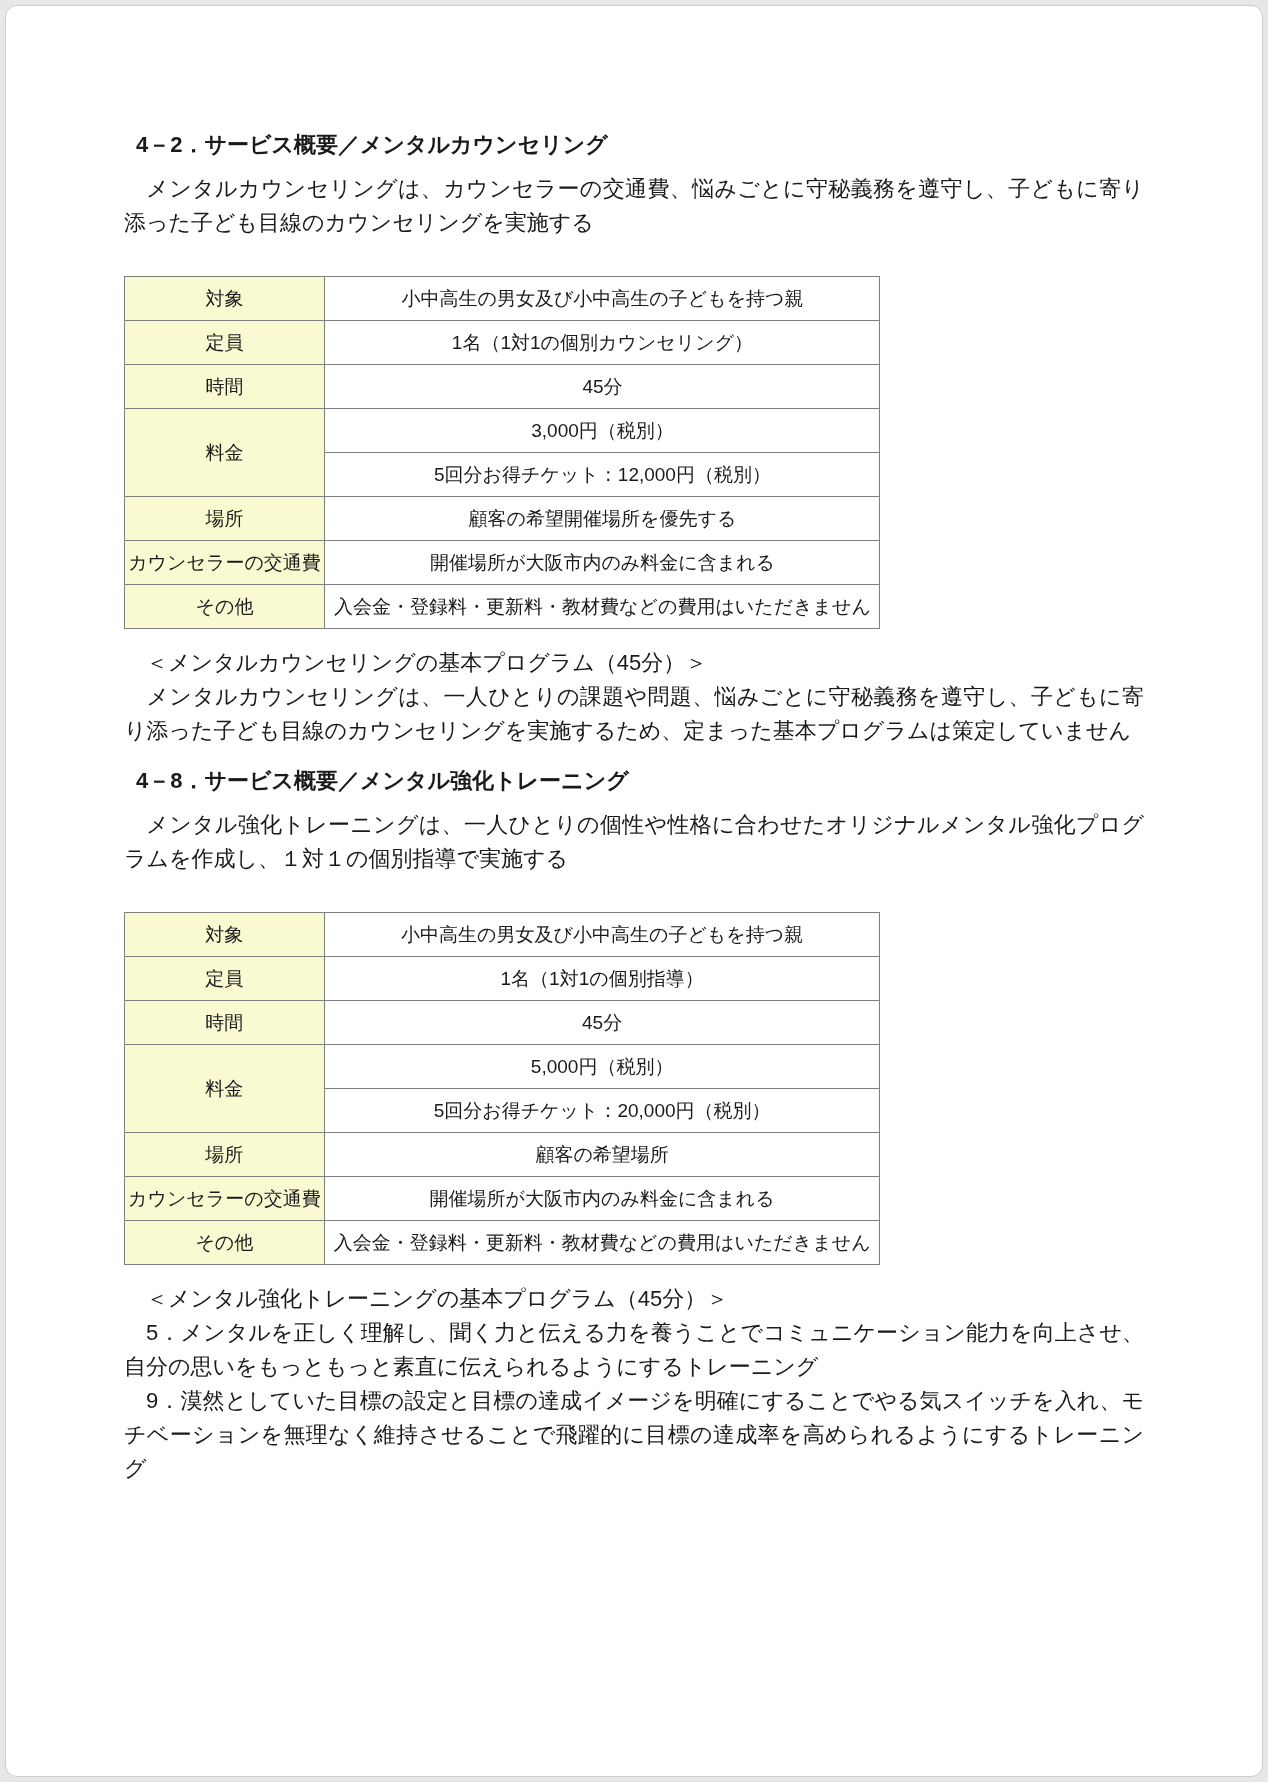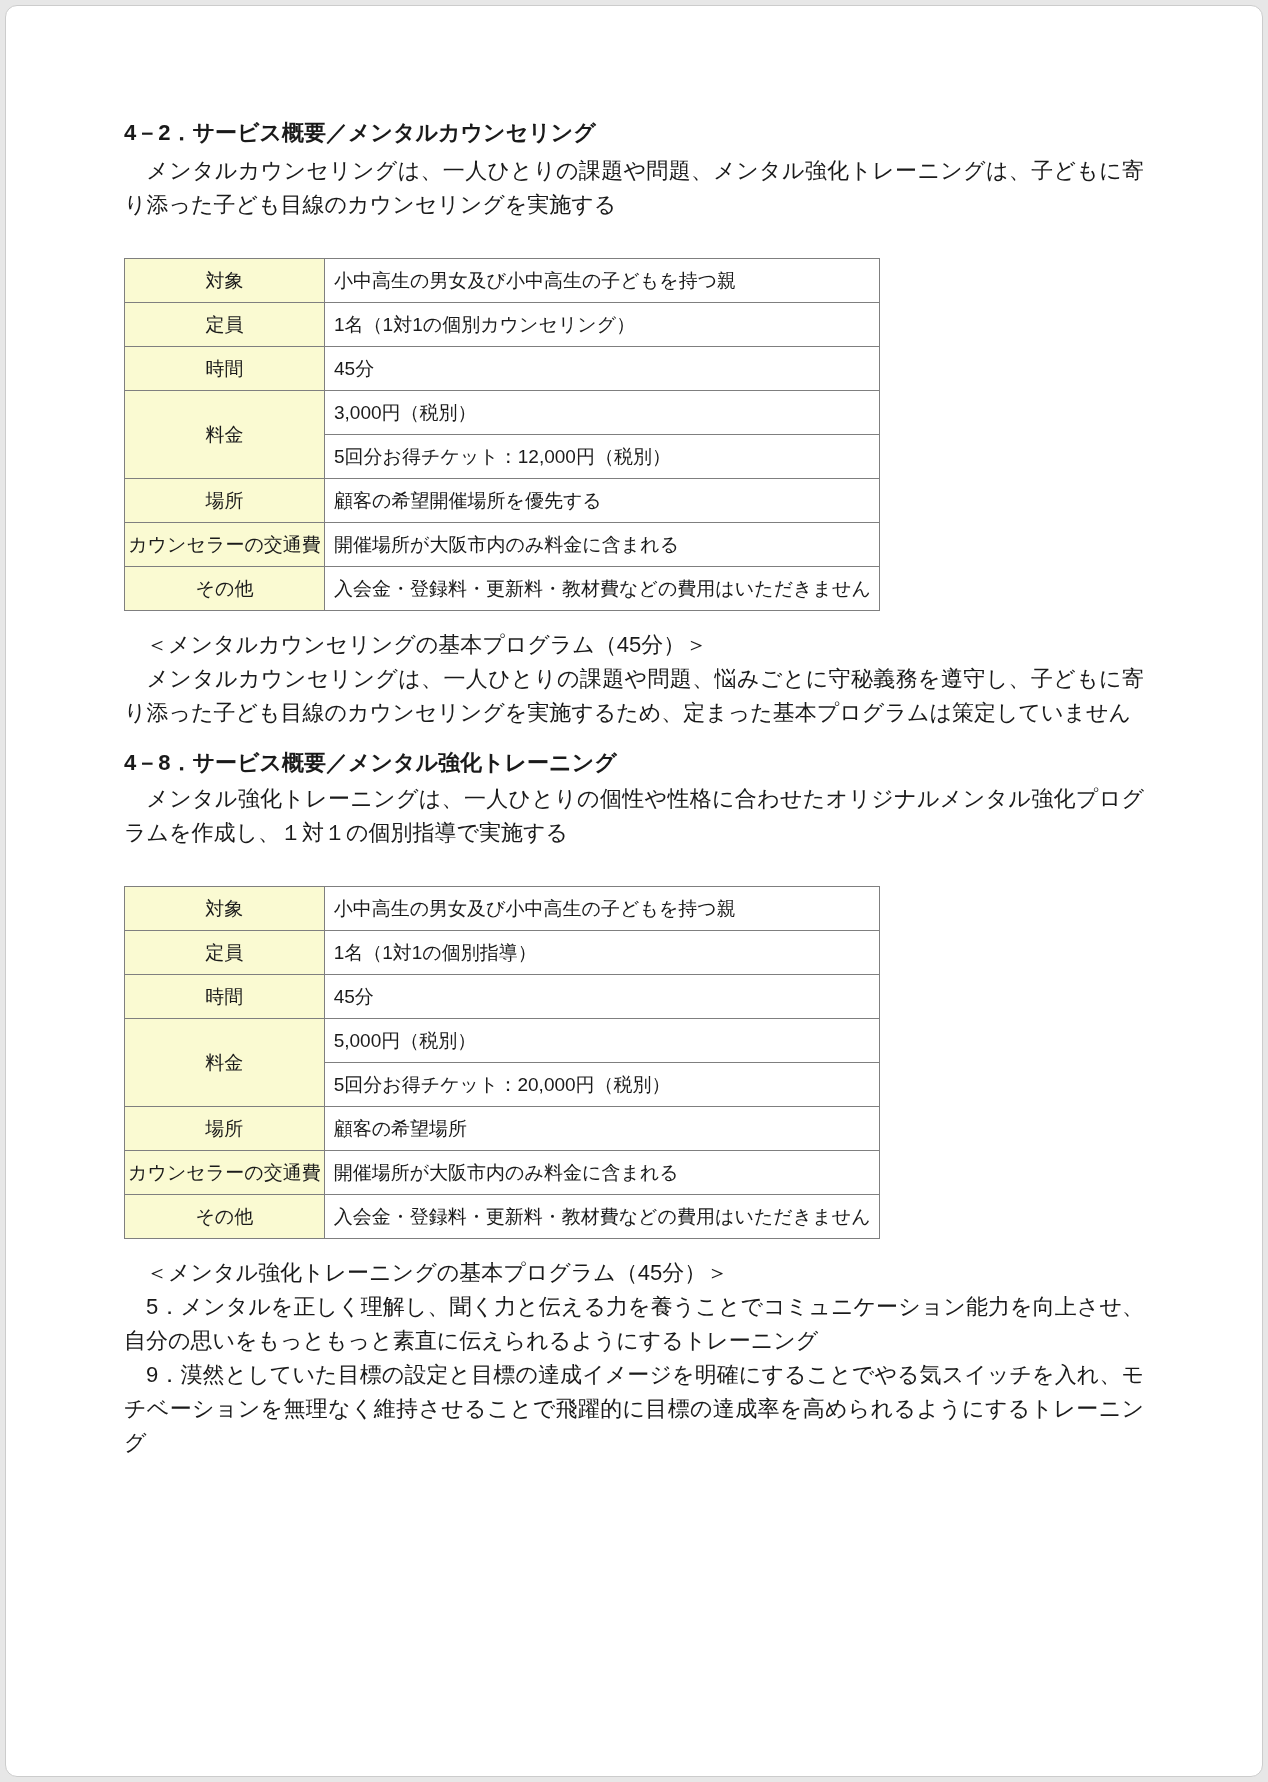--- a/index.html
+++ b/index.html
@@ -14,21 +14,21 @@
     width: 1258px; height: 1772px;
     box-sizing: border-box;
     background: #ffffff;
     border: 1px solid #cccccc;
     border-radius: 12px;
     padding: 112px 118px 0 118px;
     color: #1a1a1a;
     overflow: hidden;
   }
   .doc-heading {
-    font-size: 22px; font-weight: bold; line-height: 30px; margin: 0;
+    font-size: 22px; font-weight: bold; line-height: 30px; margin: 12px;
   }
   .body-text {
     font-size: 22px; line-height: 34px; margin: 0;
     text-align: justify;
   }
   .intro { margin-top: 6px; }
   table.spec {
     border-collapse: collapse;
     margin-top: 36px;
     font-size: 19px;
@@ -43,38 +43,38 @@
     overflow: hidden;
     white-space: nowrap;
   }
   .spec th {
     background: #fafad2;
     text-align: center;
     padding: 2px 3px;
   }
   .spec td {
     padding: 2px 8px 2px 9px;
-    text-align: left;
+    text-align: center;
     background: #ffffff;
   }
   .t1 col.c1 { width: 200px; } .t1 col.c2 { width: 555px; }
   .t2 col.c1 { width: 182px; } .t2 col.c2 { width: 552px; }
   .program-heading { margin-top: 17px; }
   .heading-training { margin-top: 18px; }
   .intro-2 { margin-top: 4px; }
   .t2 { margin-top: 28px; }
 </style>
 </head>
 <body>
 
 <div class="page">
 
   <section>
     <h2 class="doc-heading">4－2．サービス概要／メンタルカウンセリング</h2>
-    <p class="body-text intro">　メンタルカウンセリングは、一人ひとりの課題や問題、メンタル強化トレーニングは、子どもに寄り添った子ども目線のカウンセリングを実施する</p>
+    <p class="body-text intro">　メンタルカウンセリングは、カウンセラーの交通費、悩みごとに守秘義務を遵守し、子どもに寄り添った子ども目線のカウンセリングを実施する</p>
 
     <table class="spec t1">
       <colgroup>
           <col class="c1">
           <col class="c2">
         </colgroup>
       <tbody>
         <tr>
           <th>対象</th>
           <td>小中高生の男女及び小中高生の子どもを持つ親</td>

